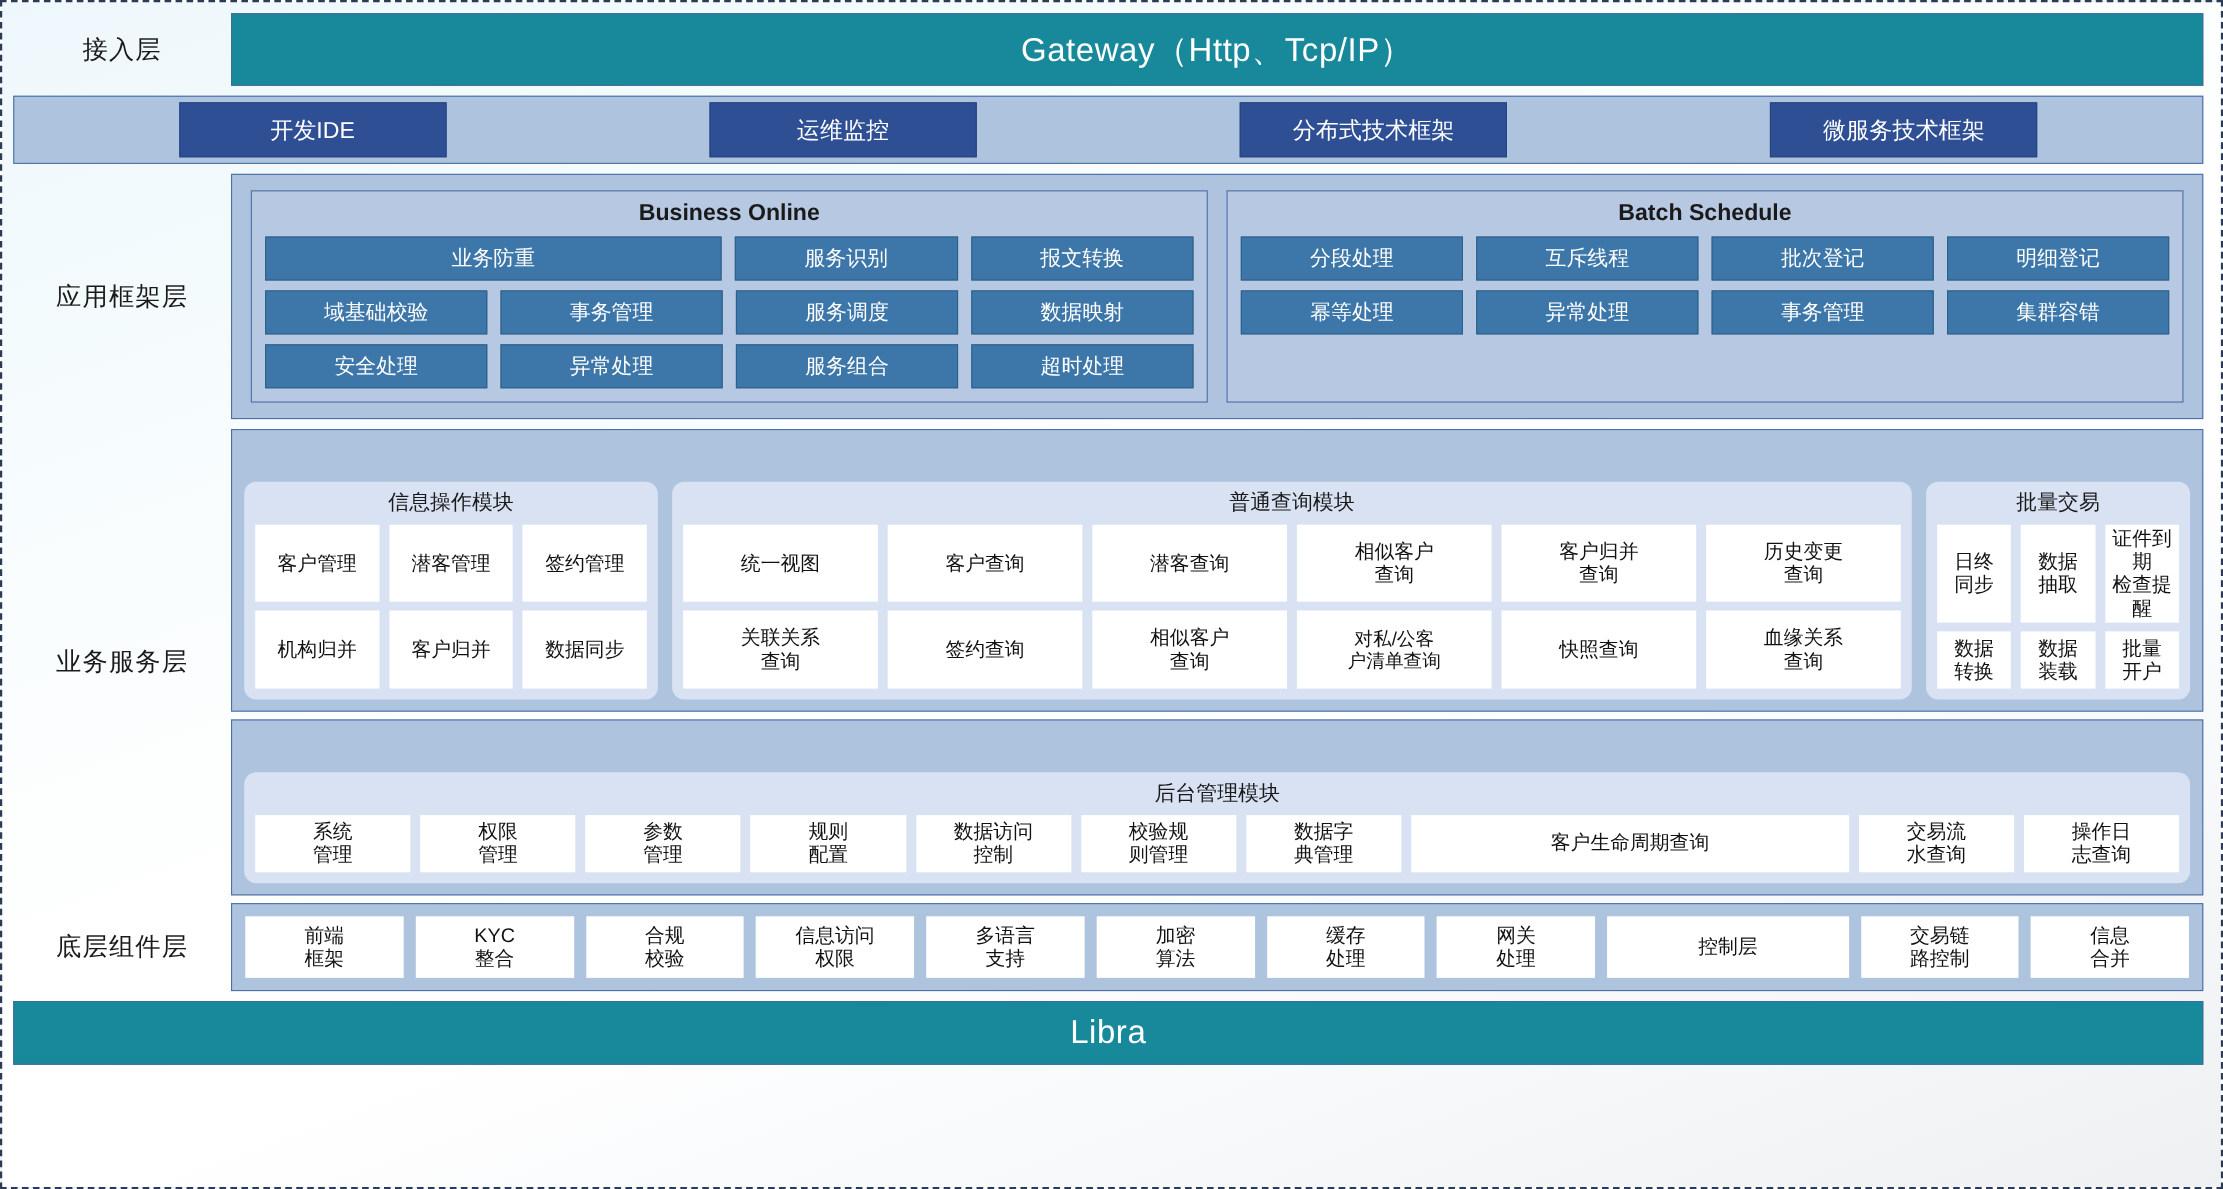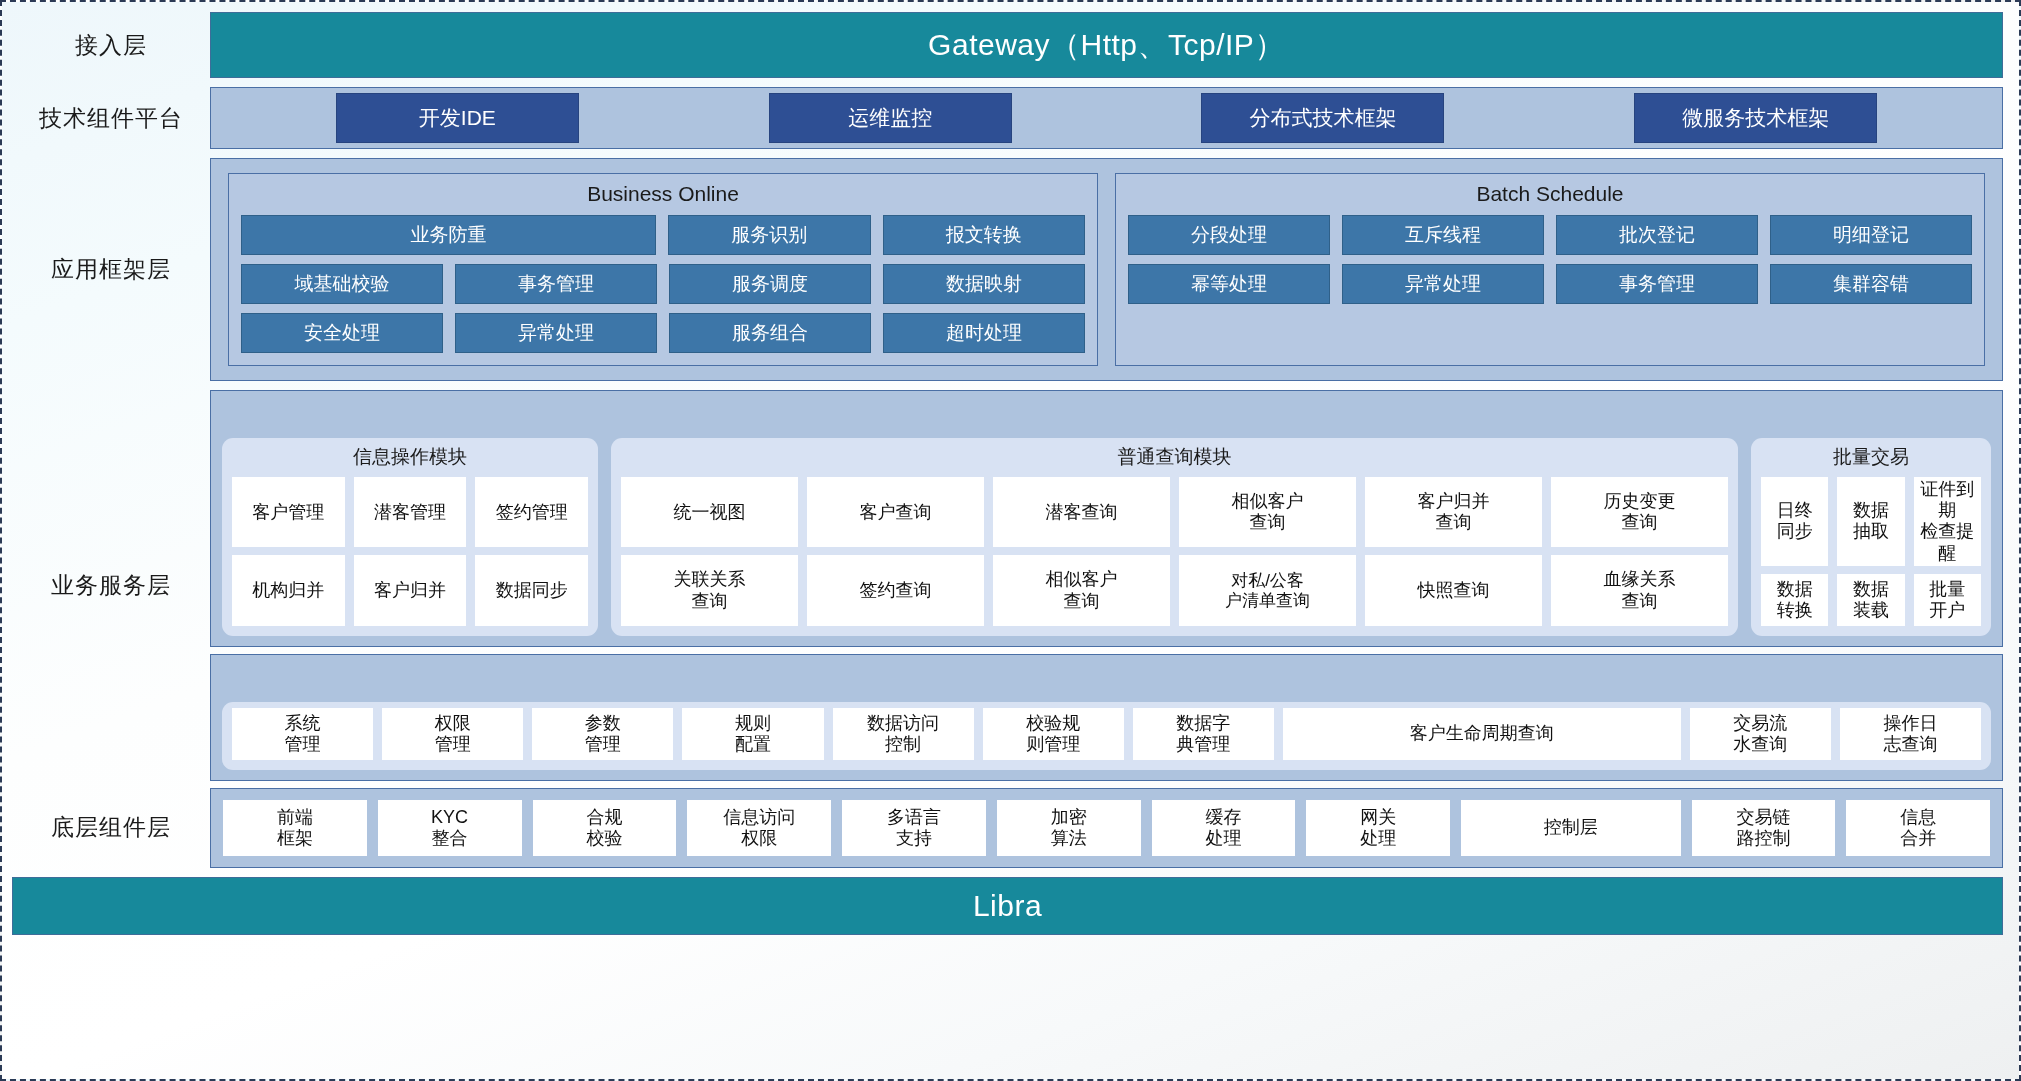--- a/index.html
+++ b/index.html
@@ -80,20 +80,21 @@
     background: #b6c8e2;
     border: 1px solid #4a6fa5;
     padding: 8px 12px 12px 12px;
     display: flex; flex-direction: column;
   }
   .panel-title {
     text-align: center;
     font-size: 21px;
     color: #1a1a1a;
     margin-bottom: 9px;
+    font-weight: bold;
   }
   .grid-rows { display: flex; flex-direction: column; gap: 9px; }
   .grid-row { display: flex; gap: 12px; }
   .fw-chip {
     background: #3d76a8;
     border: 1px solid #2f6089;
     color: #ffffff;
     font-size: 19px;
     height: 40px;
     display: flex; align-items: center; justify-content: center;
@@ -163,21 +164,20 @@
   <div class="layer-row">
     <div class="layer-label">接入层</div>
     <div class="layer-body">
       <div class="banner gateway">Gateway（Http、Tcp/IP）</div>
     </div>
   </div>
 
   <div class="gap-md"></div>
 
   <div class="layer-row">
-    <div class="layer-label">技术组件平台</div>
     <div class="layer-body">
       <div class="tech-band">
         <div class="tech-chip">开发IDE</div>
         <div class="tech-chip">运维监控</div>
         <div class="tech-chip">分布式技术框架</div>
         <div class="tech-chip">微服务技术框架</div>
       </div>
     </div>
   </div>
 
@@ -306,20 +306,21 @@
                 <div class="wcell">批量
 开户</div>
               </div>
             </div>
           </div>
 
         </div>
 
         <div class="biz-band">
           <div class="mod" style="flex:1;">
+            <div class="mod-title">后台管理模块</div>
             <div class="mod-rows">
               <div class="mod-row">
                 <div class="wcell">系统
 管理</div>
                 <div class="wcell">权限
 管理</div>
                 <div class="wcell">参数
 管理</div>
                 <div class="wcell">规则
 配置</div>

